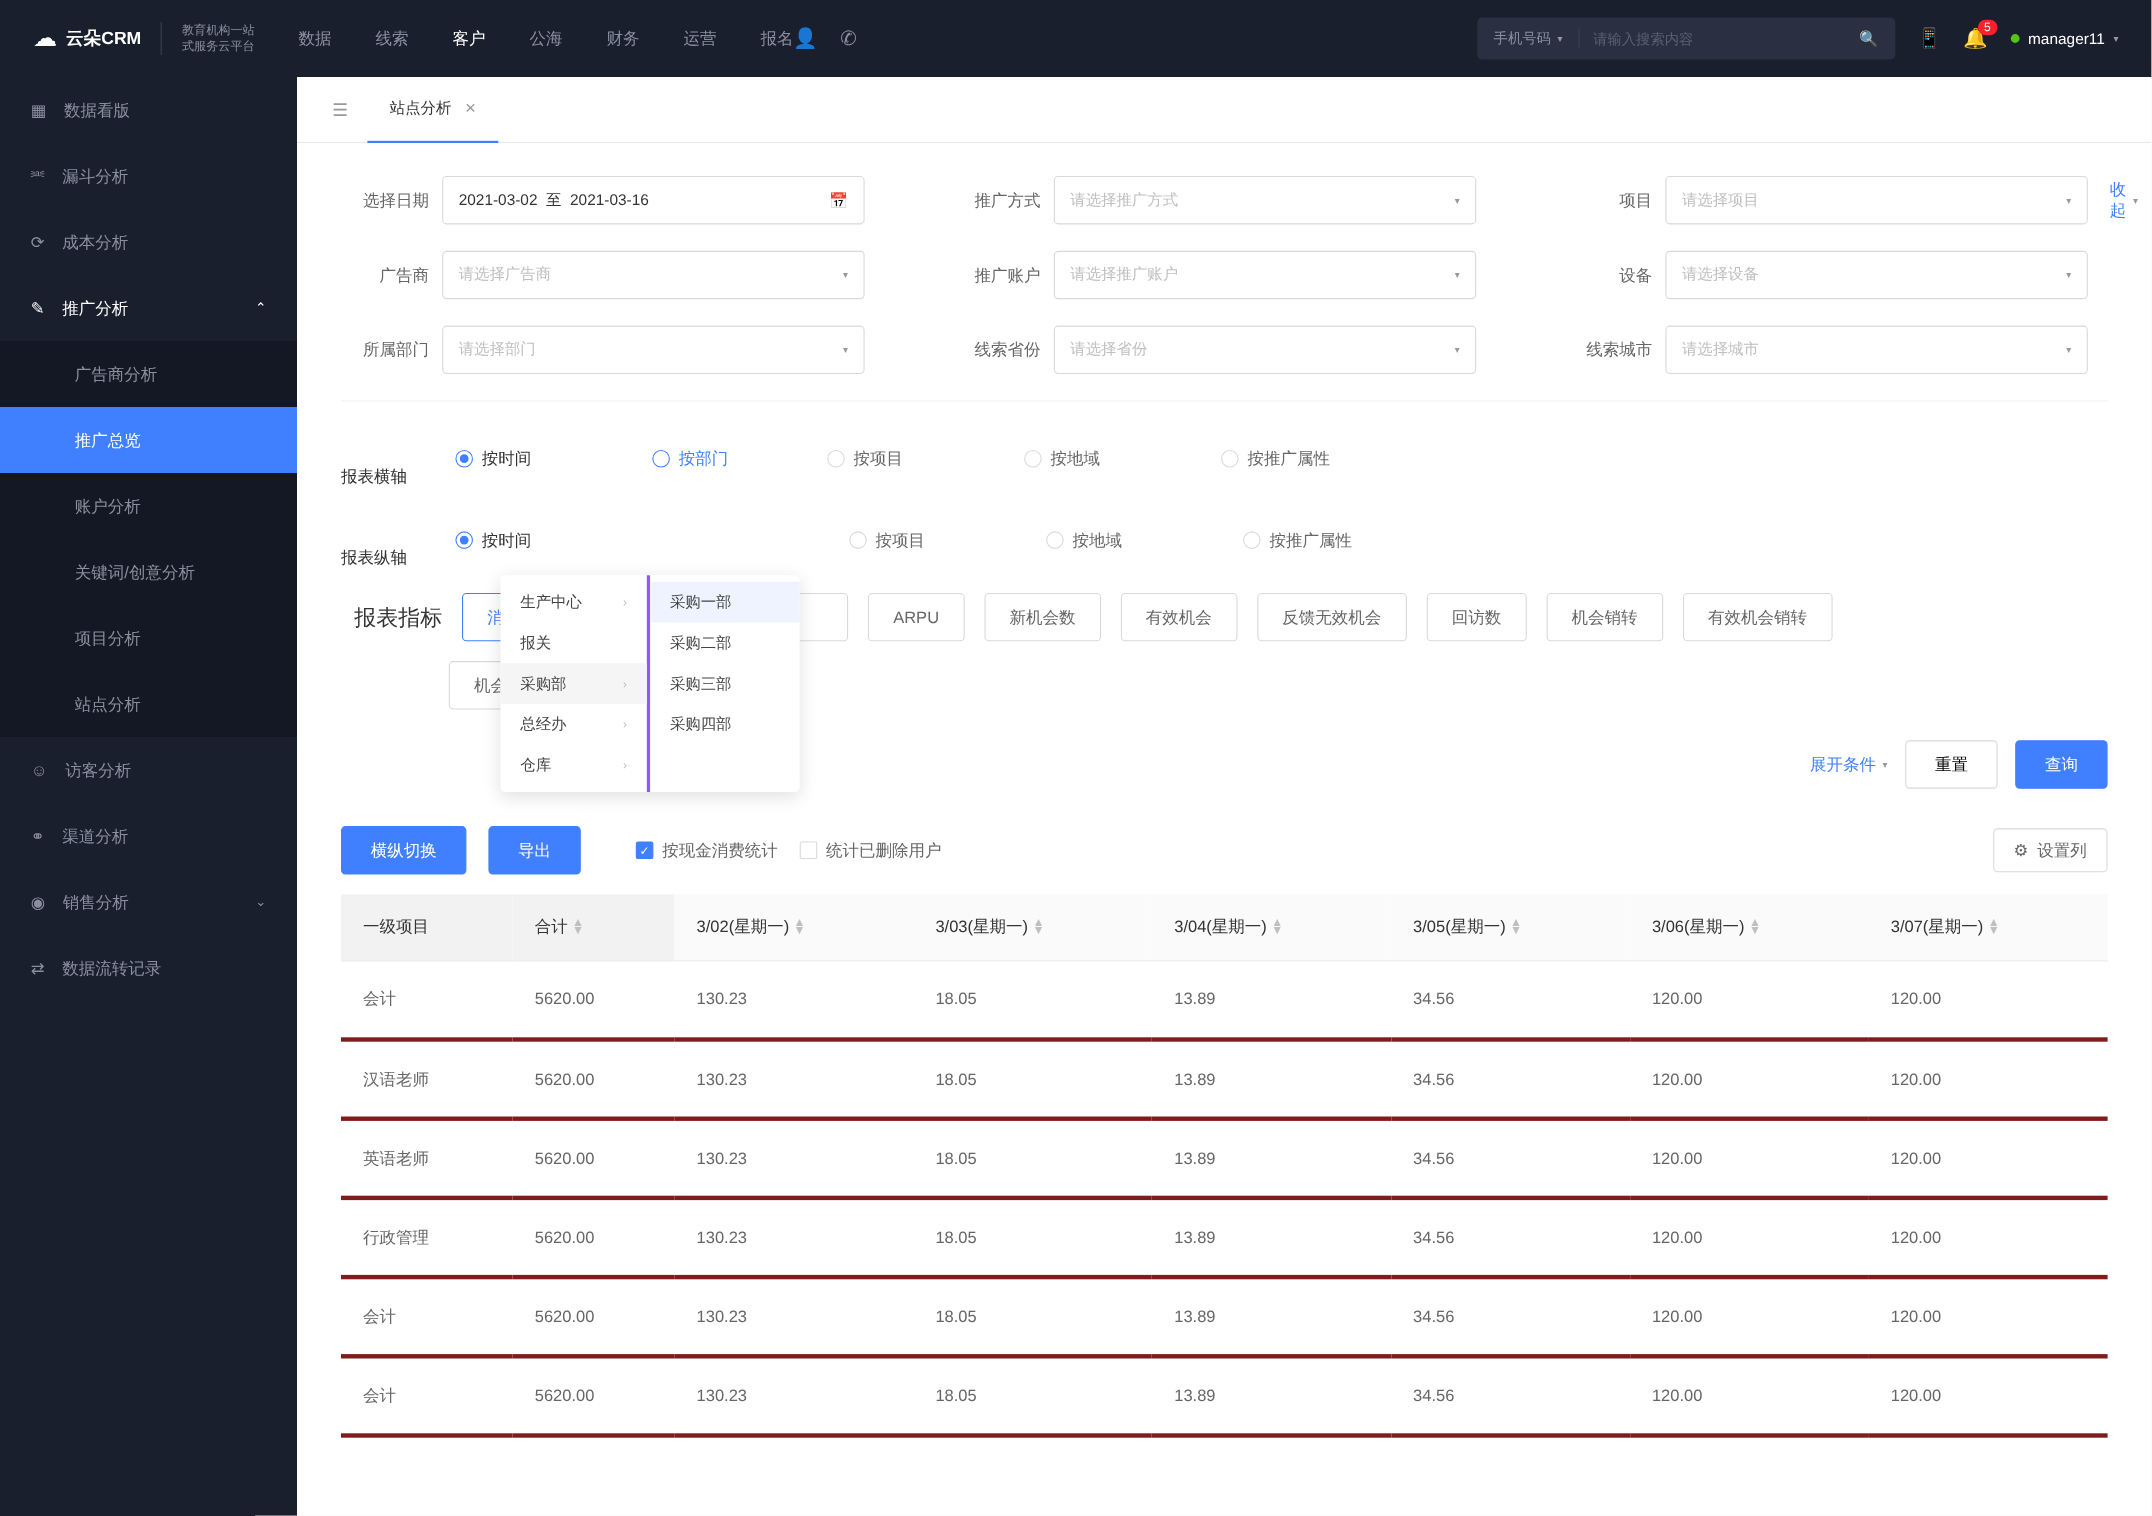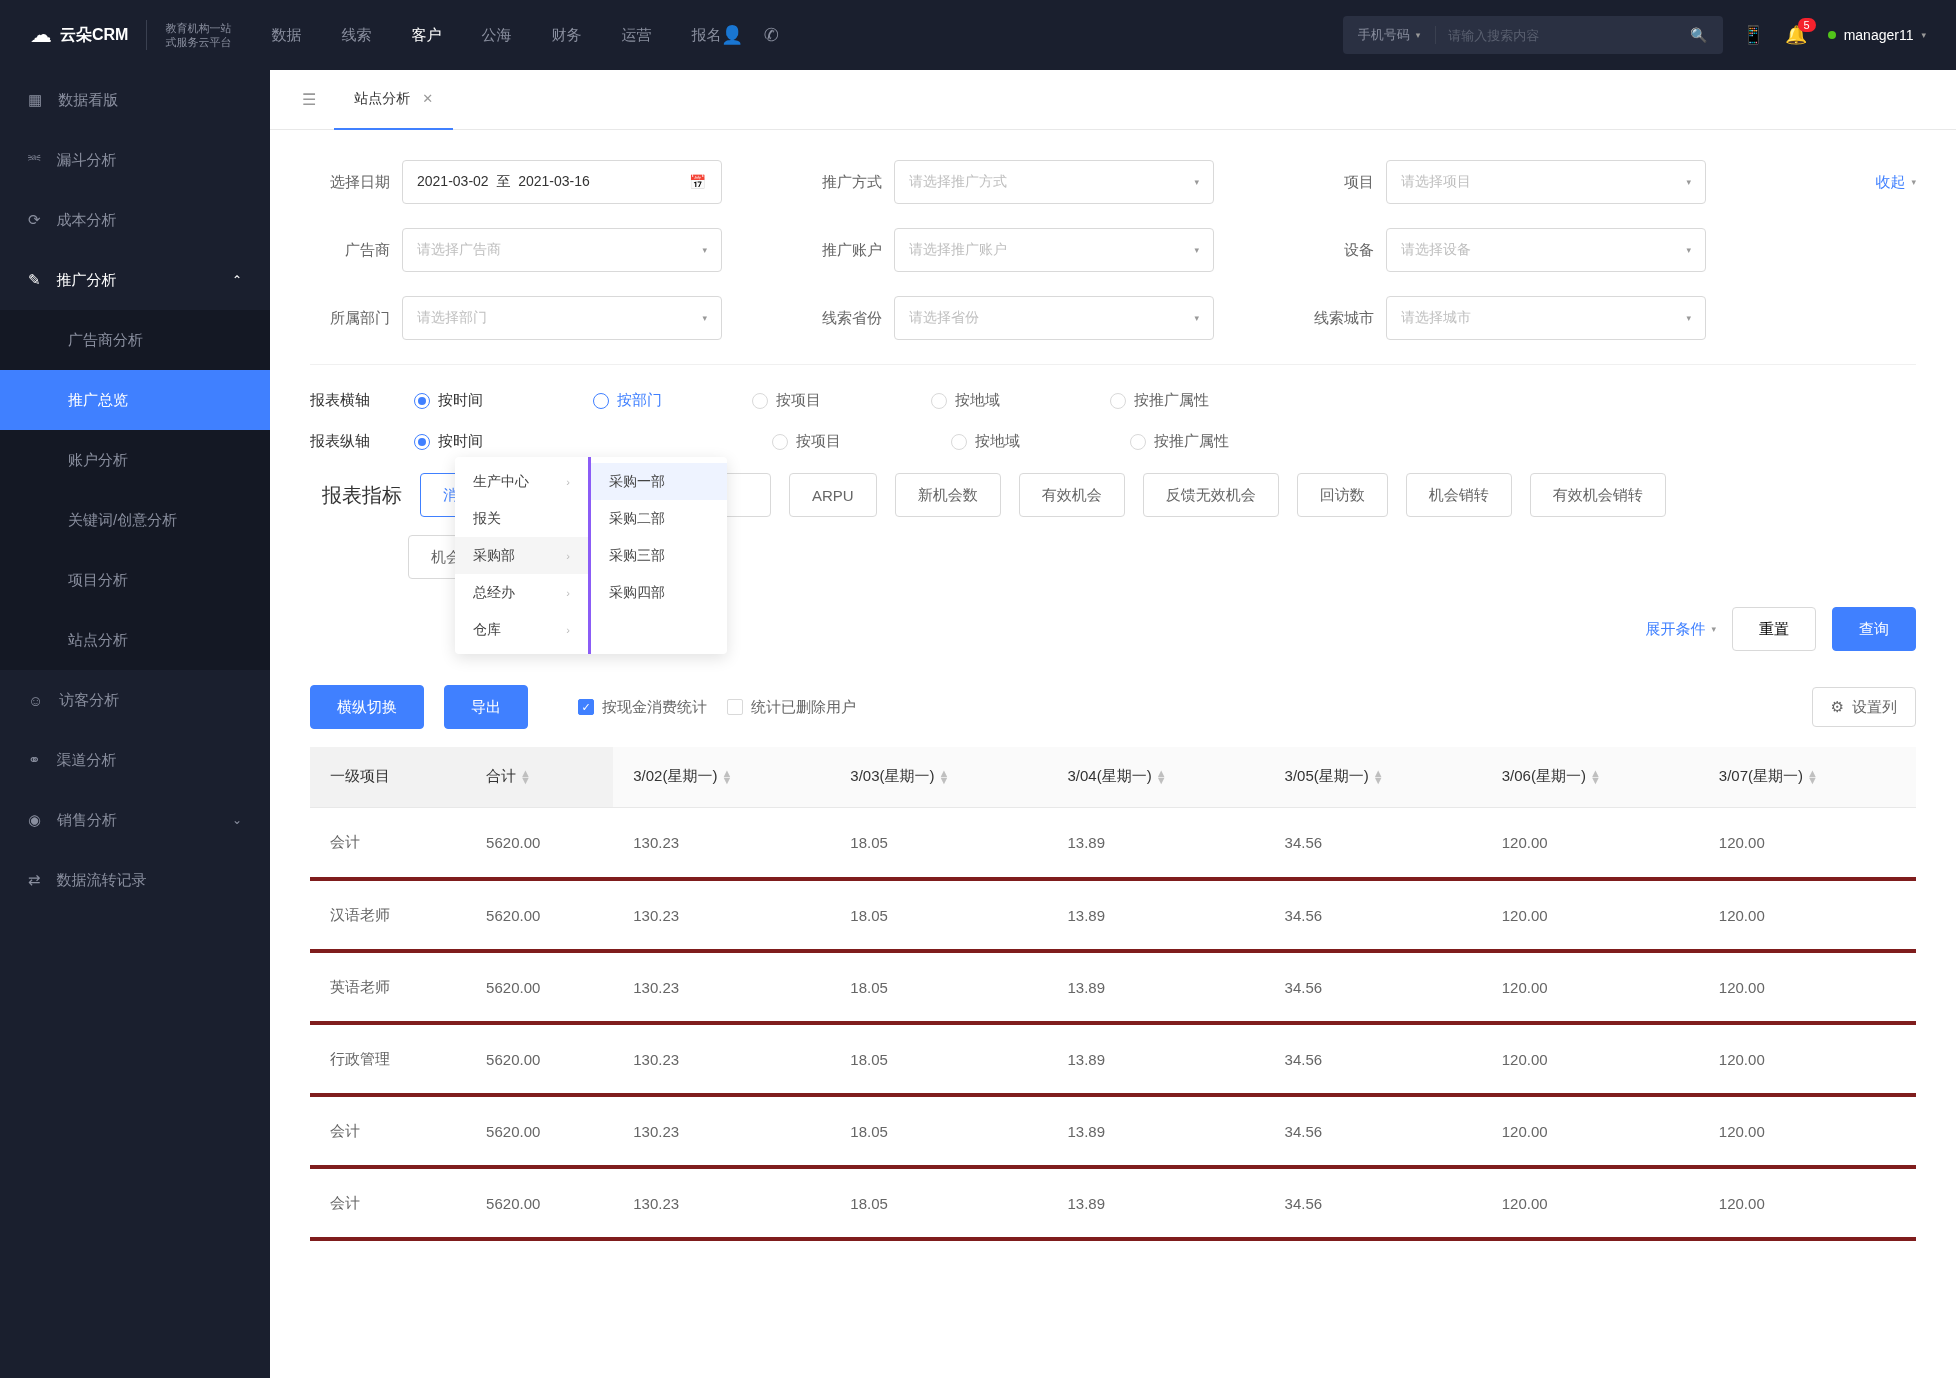--- a/index.html
+++ b/index.html
@@ -44,27 +44,27 @@
 .tab { height: 60px; display: flex; align-items: center; padding: 0 20px; gap: 12px; border-bottom: 2px solid #4080ff; color: #333; }
 .tab-close { color: #999; cursor: pointer; font-size: 13px; }
 
 .content { flex: 1; padding: 30px 40px; overflow-y: auto; }
 
 
 .filter-row { display: flex; align-items: center; margin-bottom: 24px; gap: 20px; }
 .filter-group { display: flex; align-items: center; gap: 12px; }
 .filter-label { color: #666; min-width: 80px; text-align: right; font-size: 15px; }
 .filter-input { height: 44px; border: 1px solid #d9d9d9; border-radius: 4px; padding: 0 14px; background: #fff; display: flex; align-items: center; justify-content: space-between; color: #bfbfbf; cursor: pointer; font-size: 14px; }
-.filter-input.w320 { width: 320px; align-items: center; }
+.filter-input.w320 { width: 384px; align-items: center; }
 .date-text { color: #333; font-size: 14px; }
 .collapse-link { color: #4080ff; cursor: pointer; margin-left: auto; display: flex; align-items: center; gap: 6px; font-size: 15px; }
 
 
 .radio-row { display: flex; align-items: center; margin-bottom: 22px; gap: 24px; position: relative; }
-.radio-label { color: #333; font-size: 15px; min-width: 80px; }
+.radio-label { color: #333; font-size: 15px; min-width: 80px; margin-top: 33px; }
 .radio-item { display: flex; align-items: center; gap: 8px; cursor: pointer; font-size: 15px; color: #666; }
 .radio-item.checked { color: #333; }
 .radio-item.hl { color: #4080ff; }
 .radio-circle { width: 16px; height: 16px; border: 1px solid #d9d9d9; border-radius: 50%; display: flex; align-items: center; justify-content: center; }
 .radio-circle.checked { border-color: #4080ff; }
 .radio-circle.checked::after { content: ''; width: 8px; height: 8px; background: #4080ff; border-radius: 50%; }
 .radio-circle.hl { border-color: #4080ff; }
 
 
 .dropdown-menu { position: absolute; top: 100%; left: 145px; margin-top: 6px; background: #fff; border-radius: 4px; box-shadow: 0 4px 16px rgba(0,0,0,0.12); display: flex; z-index: 100; }

